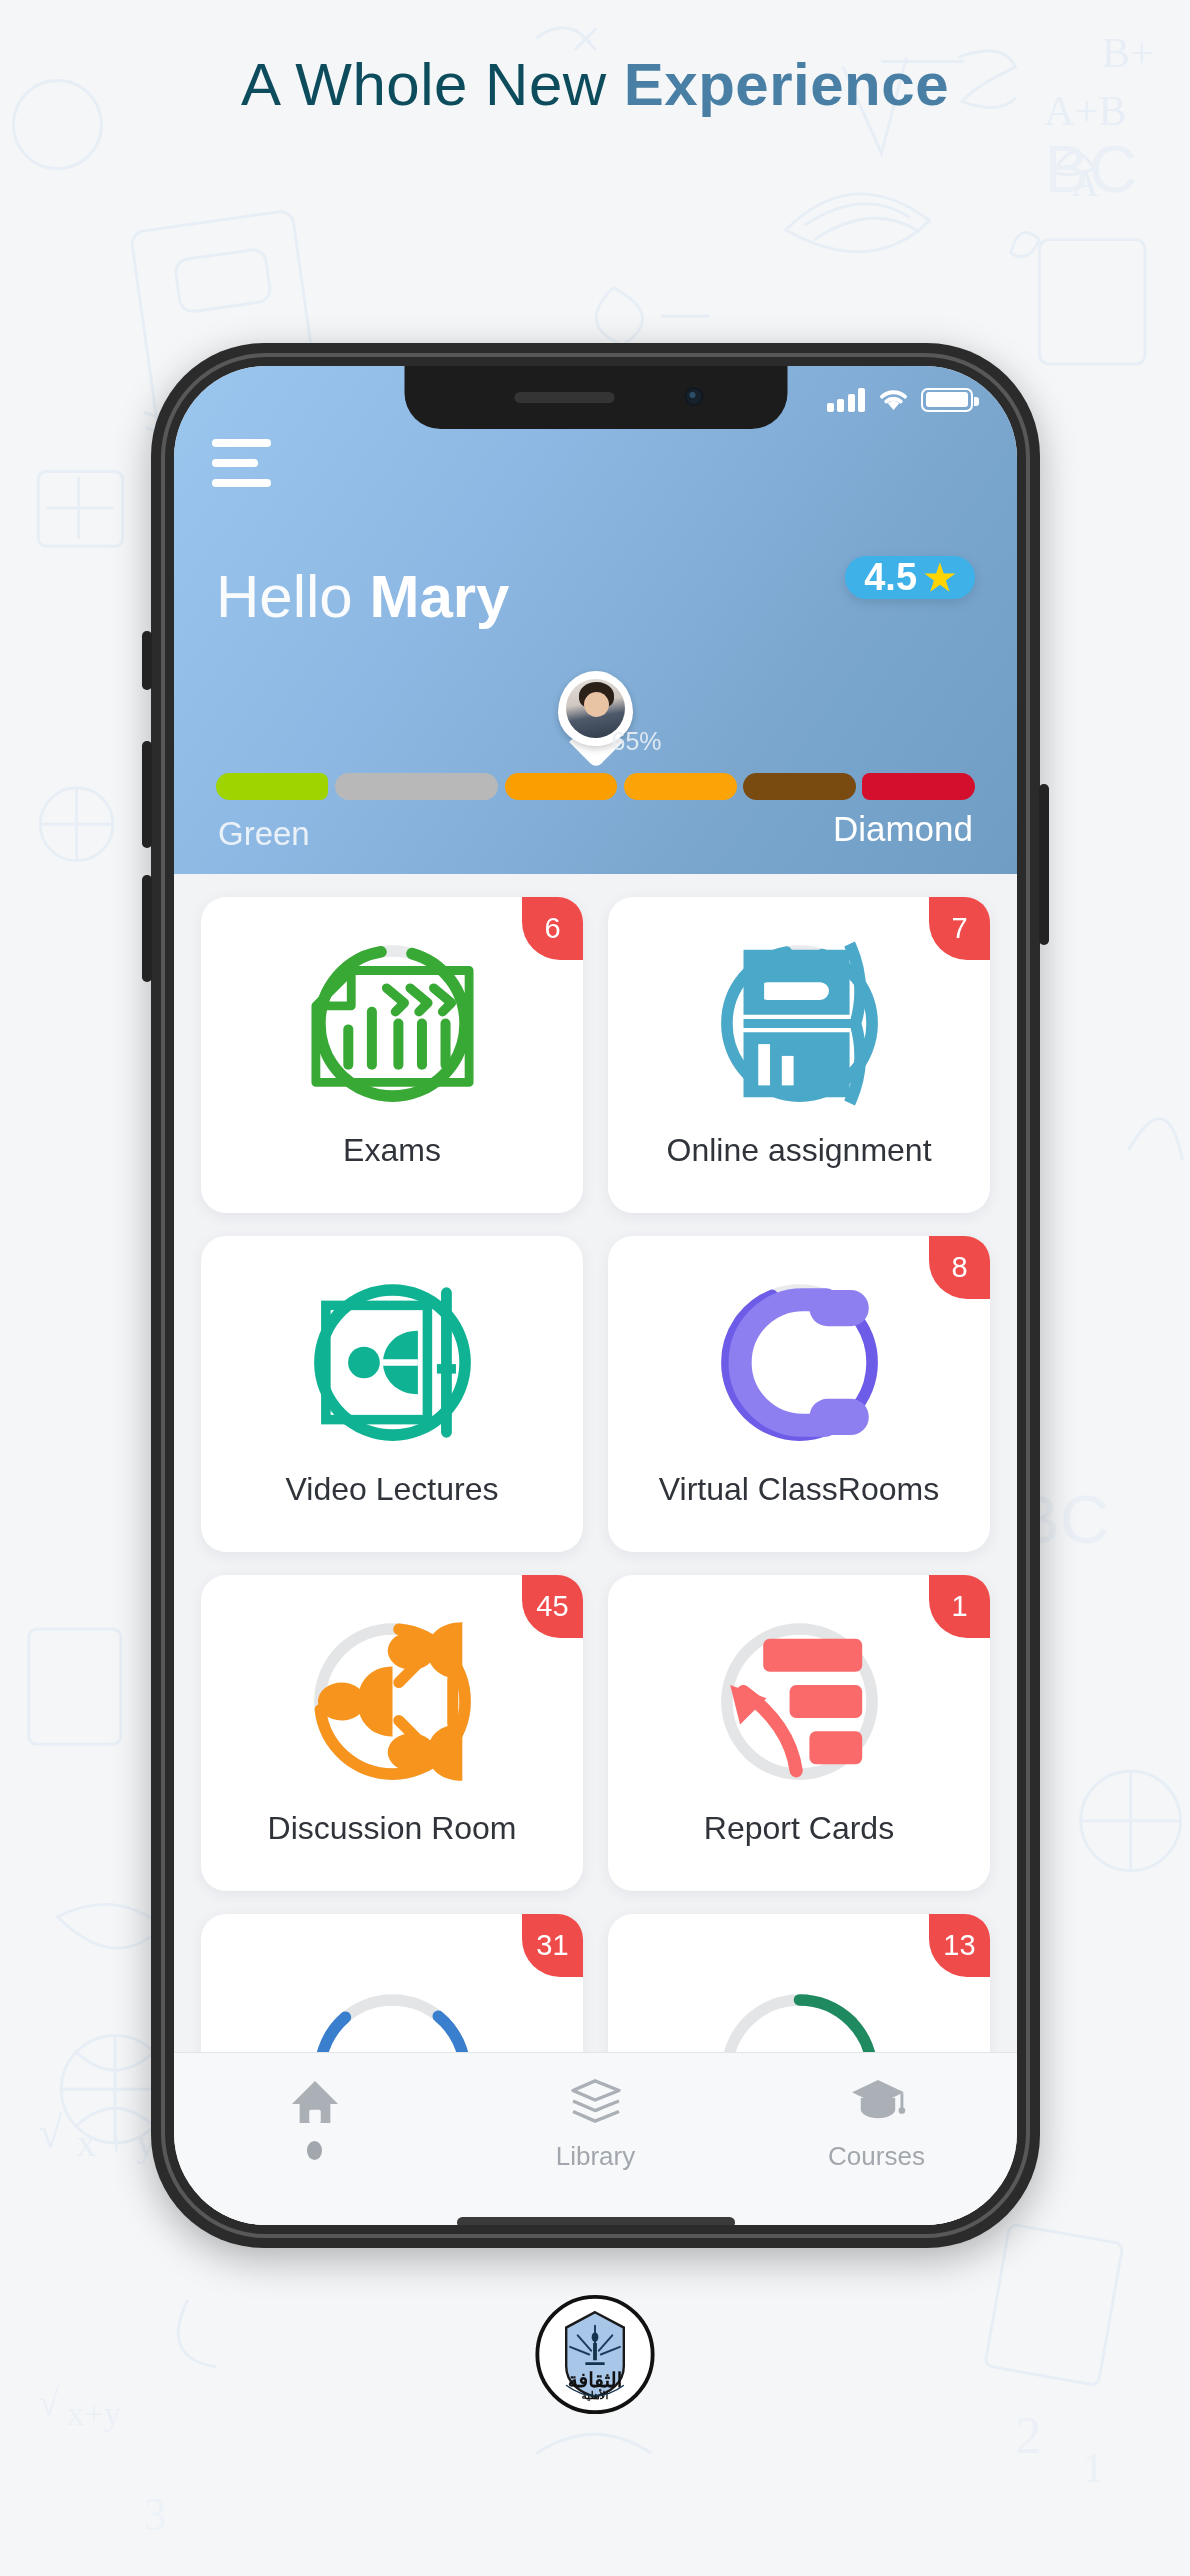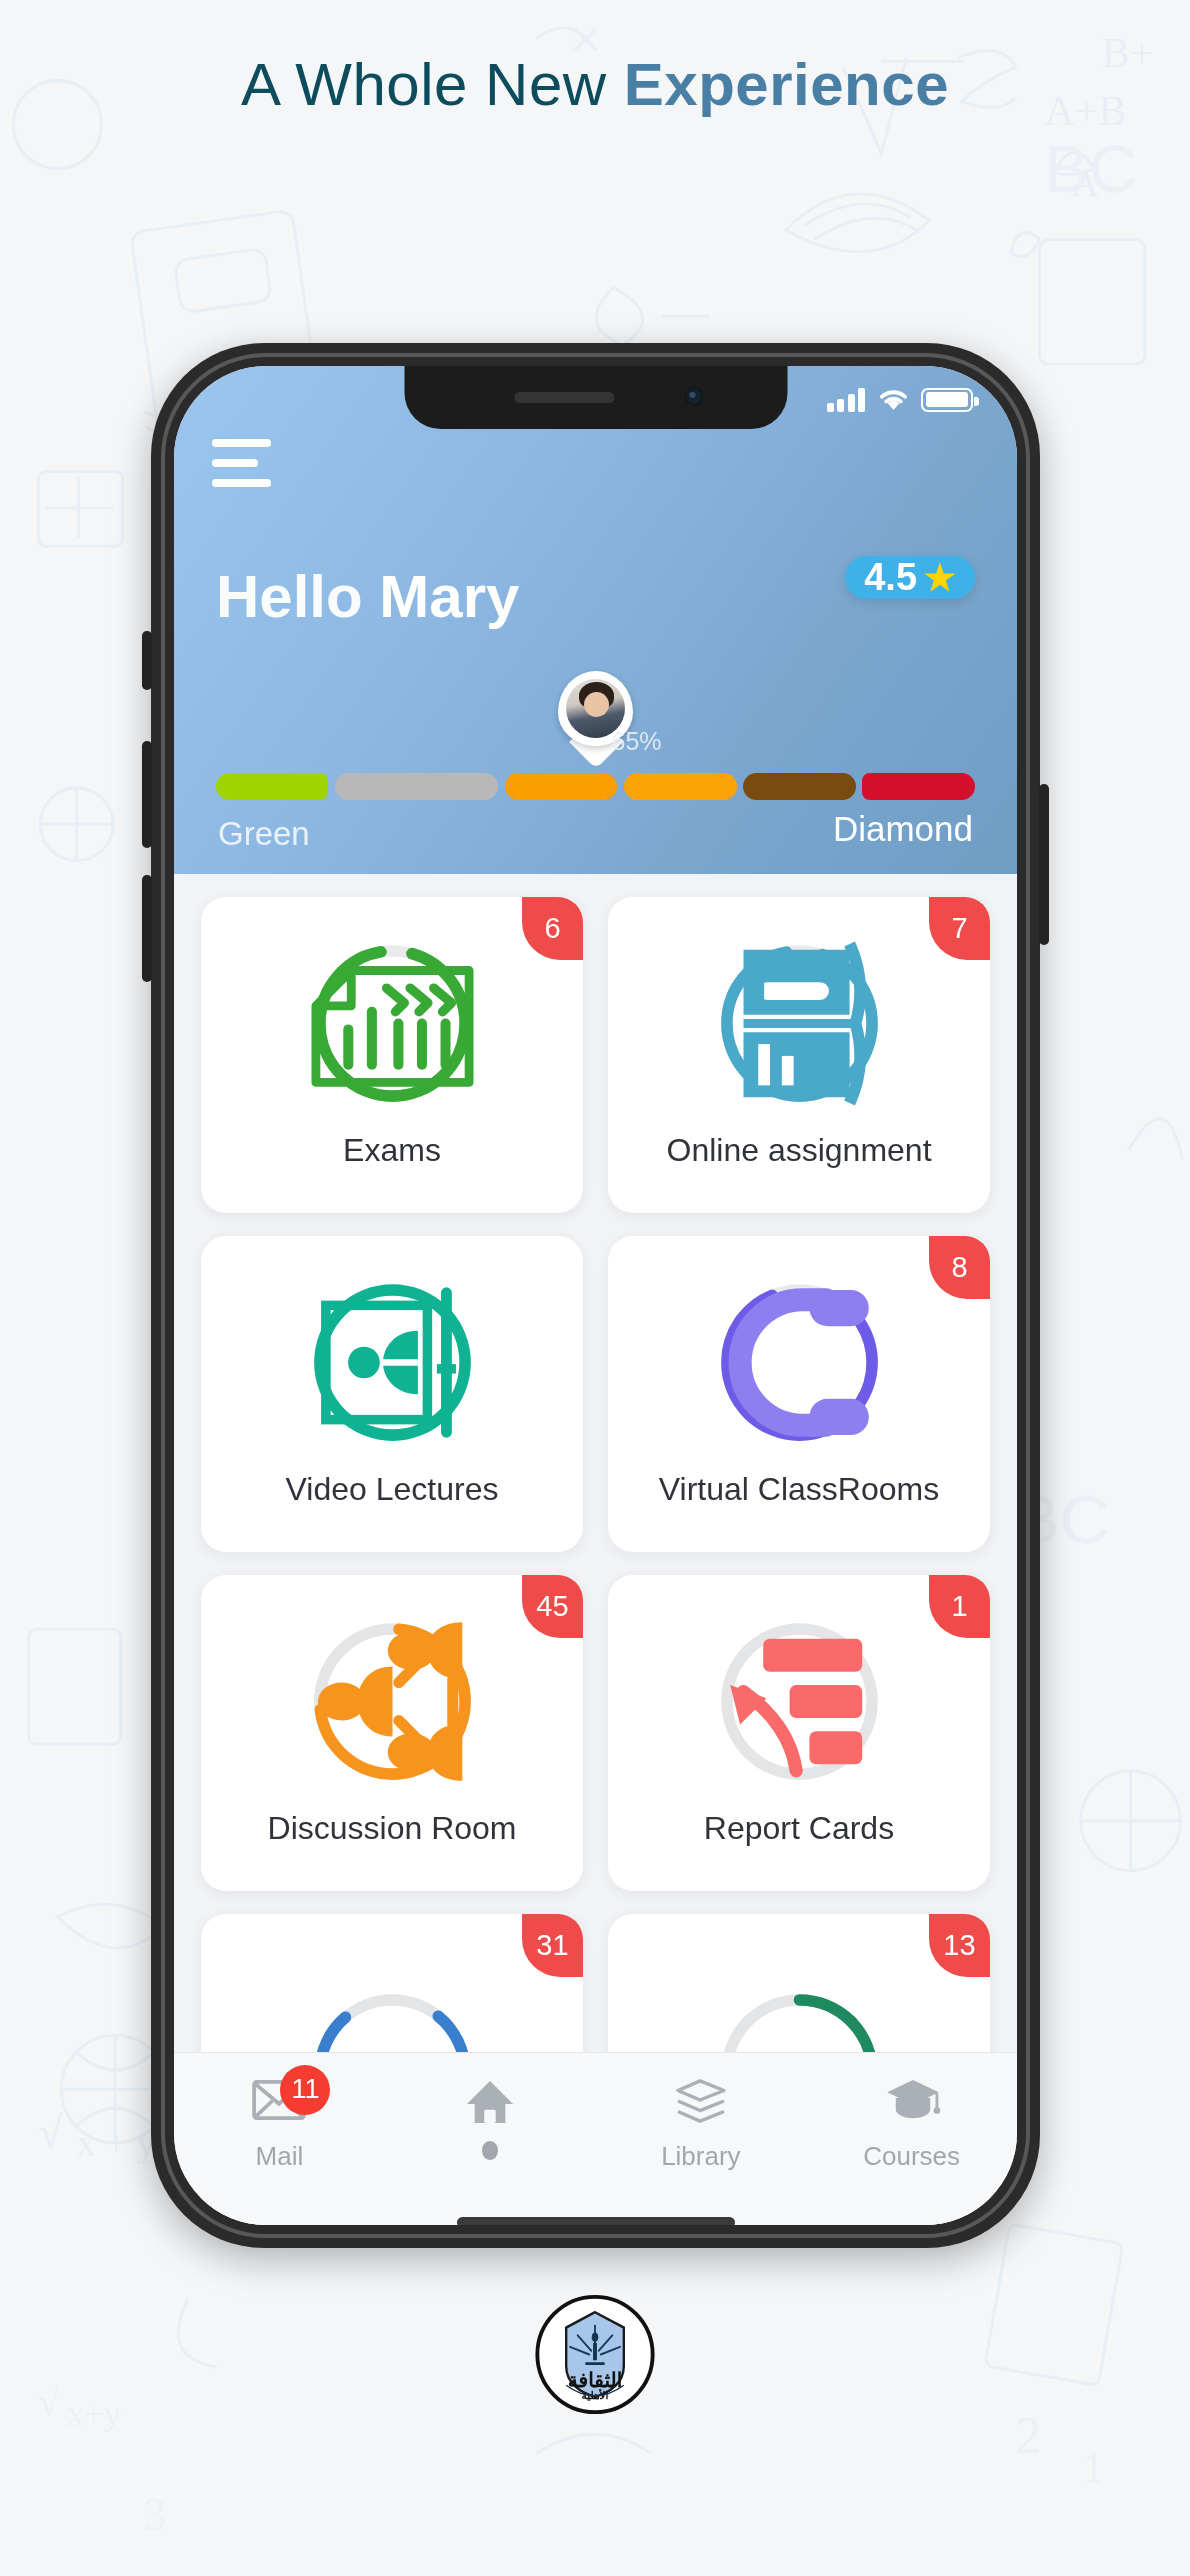--- a/index.html
+++ b/index.html
@@ -100,21 +100,21 @@
   .hamburger span{
     display:block; height:7.7px; background:#fff; border-radius:3.8px; margin-bottom:12.5px;
   }
   .hamburger span:nth-child(2){ width:46px; }
   .hamburger span:nth-child(3){ width:59px; }
 
   .greeting{
     position:absolute; left:42px; top:196px;
     font-size:60px; color:#fff; white-space:nowrap;
   }
-  .greeting .g-light{ font-weight:700; opacity:.95;}
+  .greeting .g-light{ font-weight:400; opacity:.95;}
   .greeting .g-bold{ font-weight:bold;}
 
   .rating-badge{
     position:absolute; right:42px; top:190px;
     background:#3eb1e8; border-radius:21px;
     padding:0 19px; display:flex; align-items:center; gap:6.7px;
     color:#fff; font-size:38px; font-weight:bold;
     box-shadow:0 3.8px 11.5px rgba(0,0,0,.12);
   }
   .rating-badge .star{ color:#ffd400; font-size:36px; line-height:1;}
@@ -517,31 +517,20 @@
             </svg>
           </div>
 
         </div>
 
       </div>
     </div>
 
     <div class="bottom-nav">
 
-      <div class="nav-item">
-        <div class="nav-icon">
-          <svg viewBox="0 0 56 46" width="54" height="44">
-            <rect x="2" y="4" width="52" height="38" rx="3" fill="none" stroke="#aab0b6" stroke-width="4"></rect>
-            <path d="M3 6l25 21 25 -21" fill="none" stroke="#aab0b6" stroke-width="4"></path>
-            <path d="M3 41l18 -17M53 41l-18 -17" fill="none" stroke="#aab0b6" stroke-width="4"></path>
-          </svg>
-          <div class="nav-badge">11</div>
-        </div>
-        <div class="nav-label">Mail</div>
-      </div>
 
 
       <div class="nav-item">
         <div class="nav-icon">
           <svg viewBox="0 0 56 50" width="54" height="48">
             <path d="M28 3L4 27h8v20h32V27h8z" fill="#aab0b6"></path>
             <rect x="22" y="33" width="12" height="14" rx="2" fill="#f7f8f9"></rect>
           </svg>
         </div>
         <div class="home-dot"></div>

